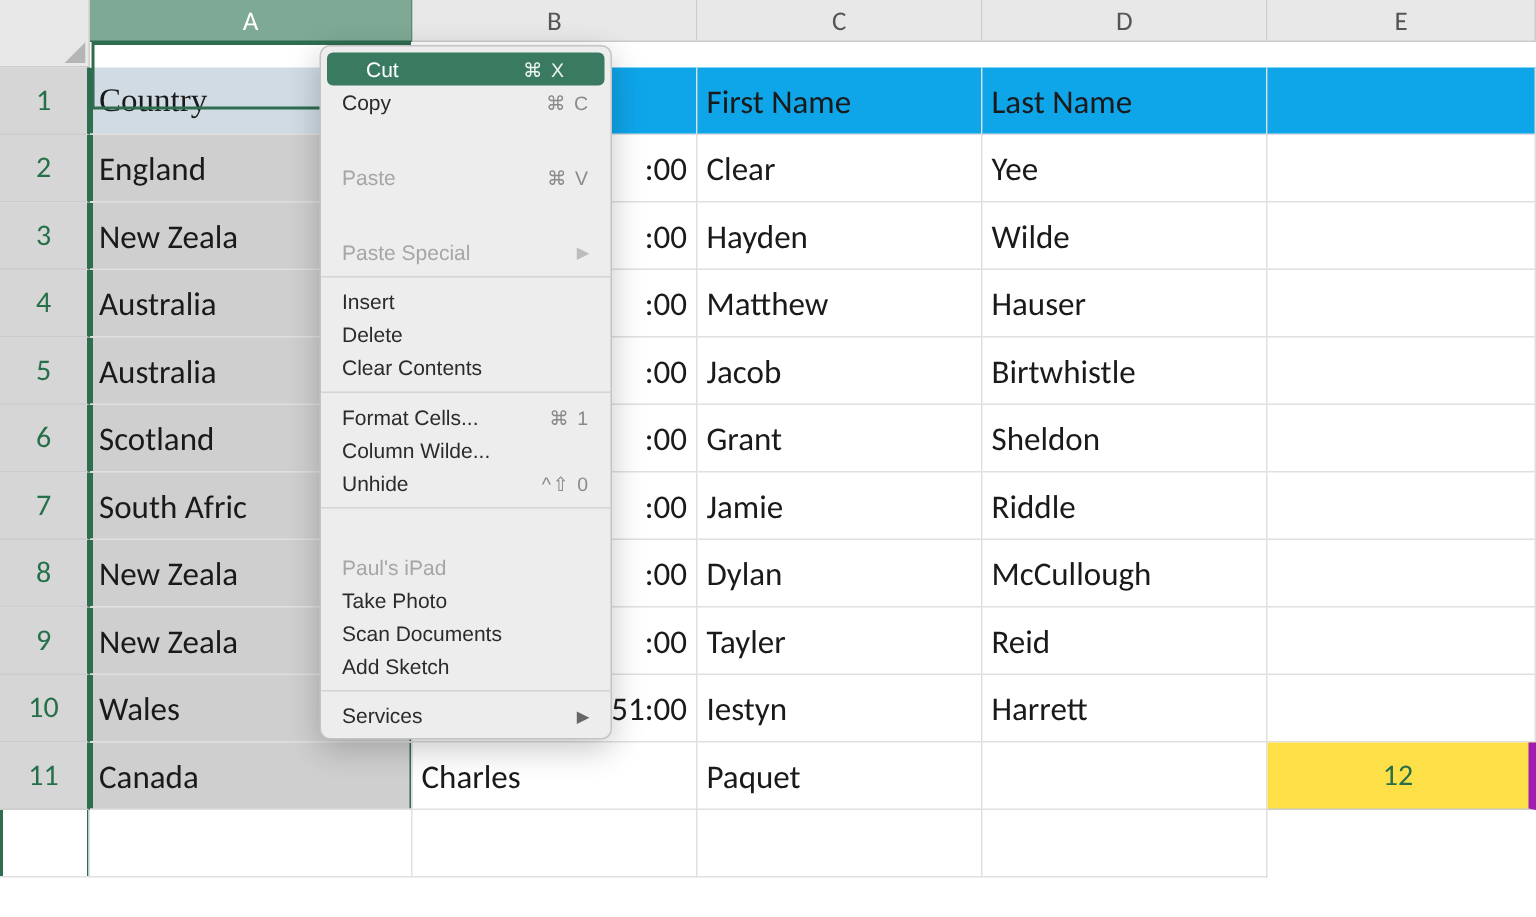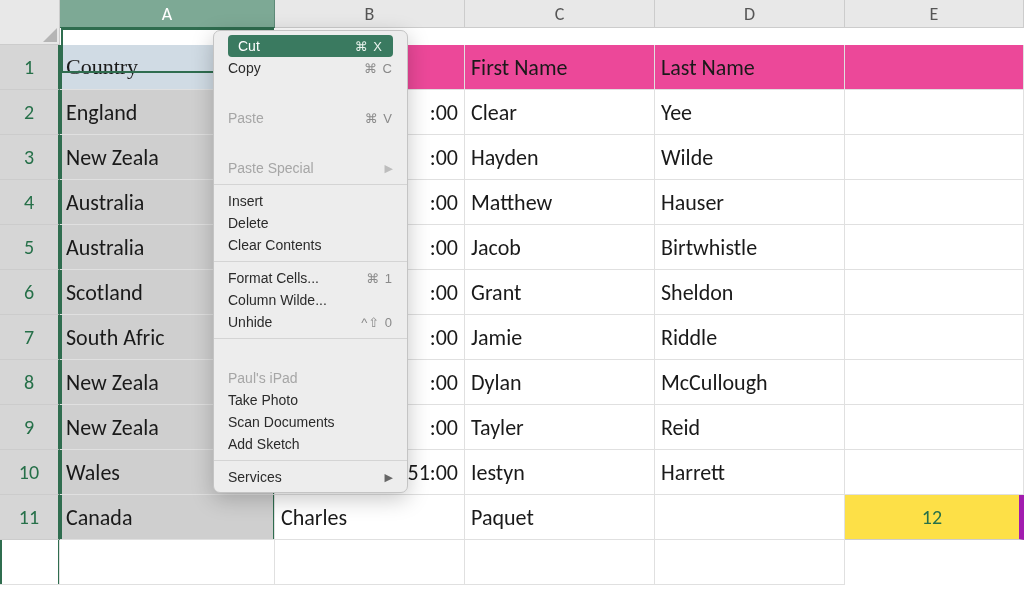--- a/index.html
+++ b/index.html
@@ -64,21 +64,21 @@
     border-right: 1px solid #e0e0e0;
     border-bottom: 1px solid #e0e0e0;
     padding: 0 6px;
     display: flex;
     align-items: center;
     color: #1a1a1a;
     white-space: nowrap;
     overflow: hidden;
   }
   .cell.header-data {
-    background: #ec4899;
+    background: #0ea5e9;
   }
   .cell.right { justify-content: flex-end; }
   .cell.sel-col {
     background: #cfcfcf;
   }
   .cell.sel-col.header-data {
     background: #d0dbe4;
     font-family: Liberation Serif, serif;
   }
   .col-a-border {
@@ -108,22 +108,22 @@
   .menu-item {
     display: flex;
     align-items: center;
     padding: 3px 14px;
     height: 22px;
   }
   .menu-item.highlight {
     background: #3a7a60;
     color: #fff;
     border-radius: 4px;
-    margin: 0 14px;
-    padding: 3px 10px;
+    margin: 0 4px;
+    padding: 3px 26px;
   }
   .menu-item.disabled { color: #a6a6a6; margin-top: 28px; }
   .menu-item .label { flex: 1; }
   .menu-item .shortcut { color: #8a8a8a; font-size: 13px; letter-spacing: 1px; }
   .menu-item.highlight .shortcut { color: #eaf3ee; }
   .menu-item .sub-arrow { color: #666; font-size: 11px; }
   .menu-item.disabled .sub-arrow { color: #bdbdbd; }
   .menu-sep {
     height: 1px;
     background: #d4d4d4;

